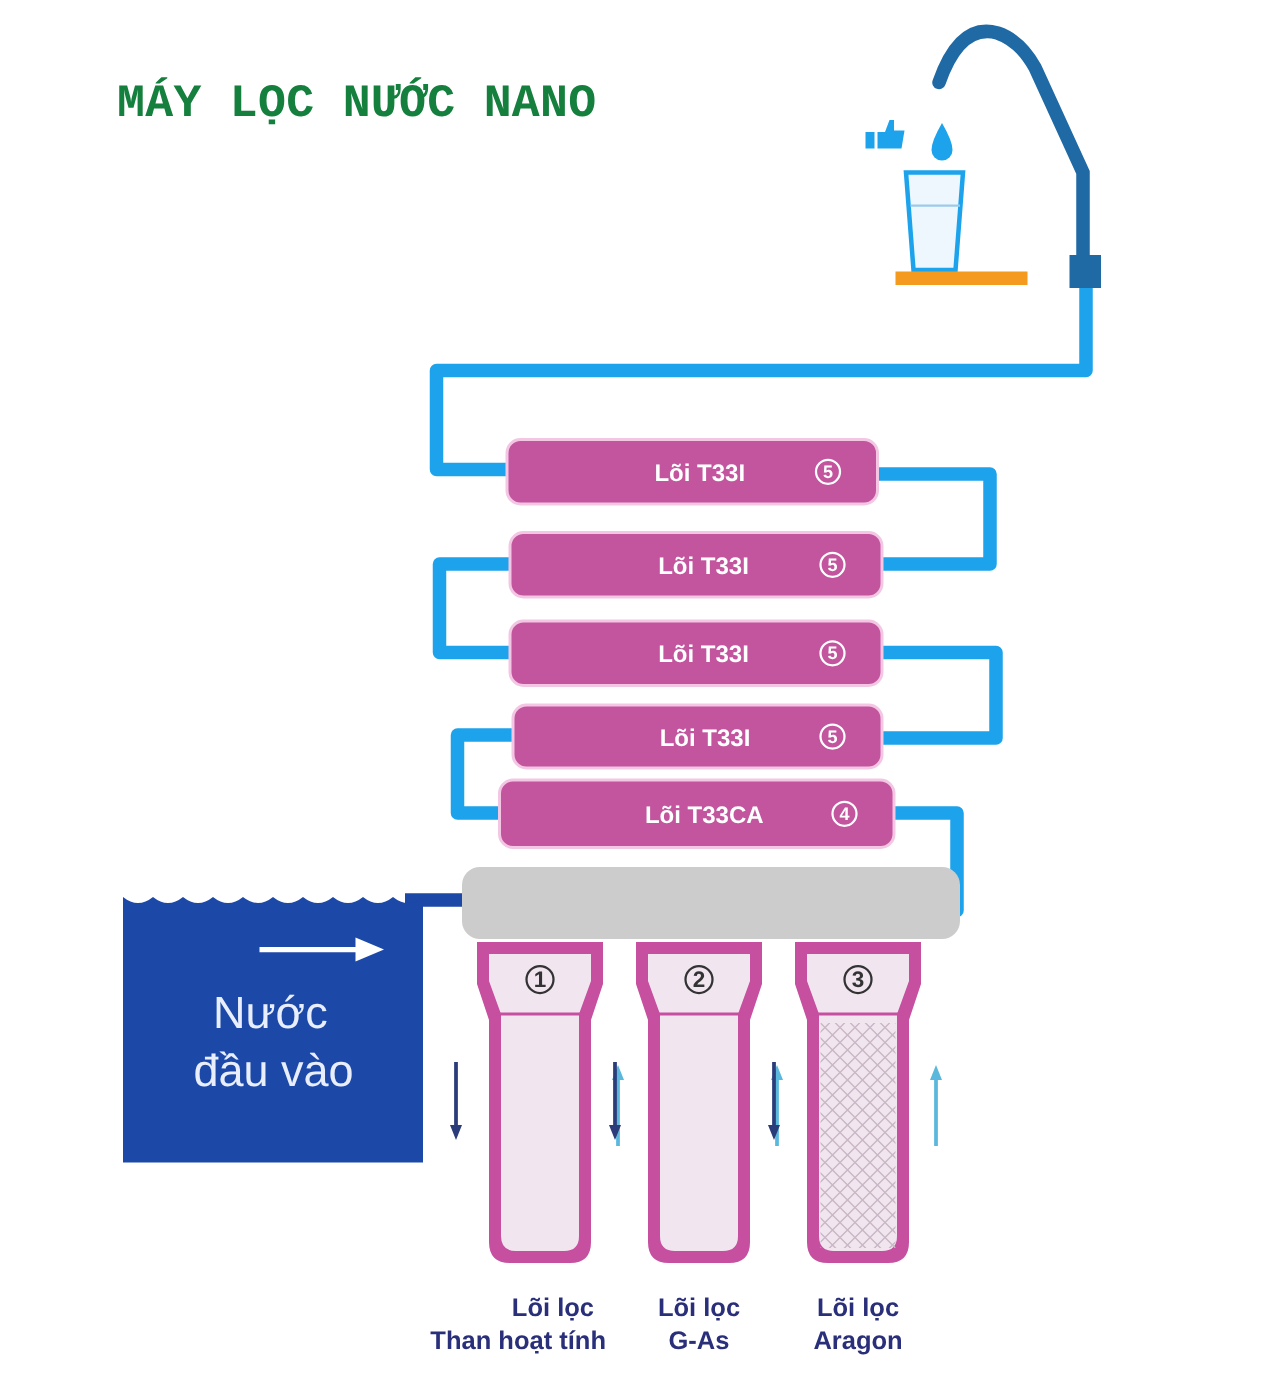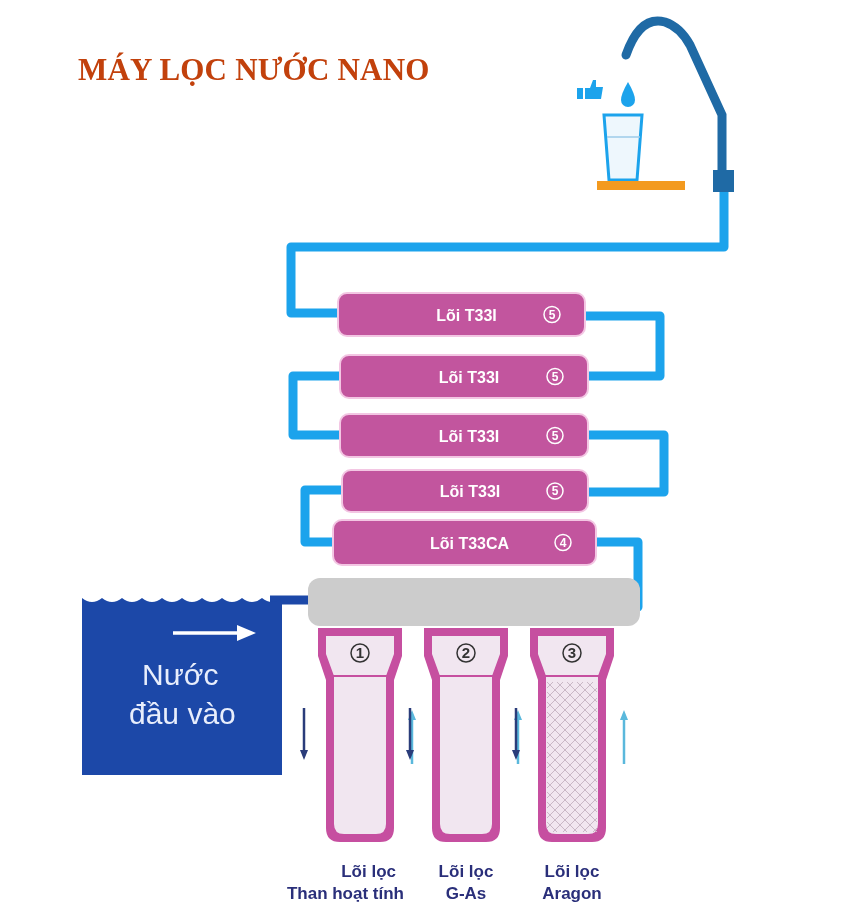--- a/index.html
+++ b/index.html
@@ -1,18 +1,18 @@
 <!DOCTYPE html>
 <html><head>
   <meta charset="utf-8">
   <style>
     html, body { margin: 0; padding: 0; background: #ffffff; }
     body { width: 850px; height: 924px; position: relative; overflow: hidden; font-family: "Liberation Sans", sans-serif; }
     #stage { position: absolute; left: 0; top: 0; width: 850px; height: 924px; }
-    .title { position: absolute; left: 78px; top: 52px; font-family: Liberation Serif, serif; font-weight: bold; font-size: 31px; color: #c2410c; letter-spacing: 0.2px; }
+    .title { position: absolute; left: 78px; top: 52px; font-family: Liberation Mono, monospace; font-weight: bold; font-size: 31px; color: #15803d; letter-spacing: 0.2px; }
     .flabel { font-family: "Liberation Sans", sans-serif; font-weight: bold; font-size: 16px; fill: #ffffff; }
     .fnum { font-family: "Liberation Sans", sans-serif; font-weight: bold; font-size: 12px; fill: #ffffff; }
     .cnum { font-family: "Liberation Sans", sans-serif; font-weight: bold; font-size: 15px; fill: #333333; }
     .inlet-text { font-family: "Liberation Sans", sans-serif; font-size: 30px; fill: #e8eefc; }
     .clabel { font-family: "Liberation Sans", sans-serif; font-weight: bold; font-size: 17px; fill: #2a2f7a; }
   </style>
 </head>
 <body>
 
 <div id="stage">

